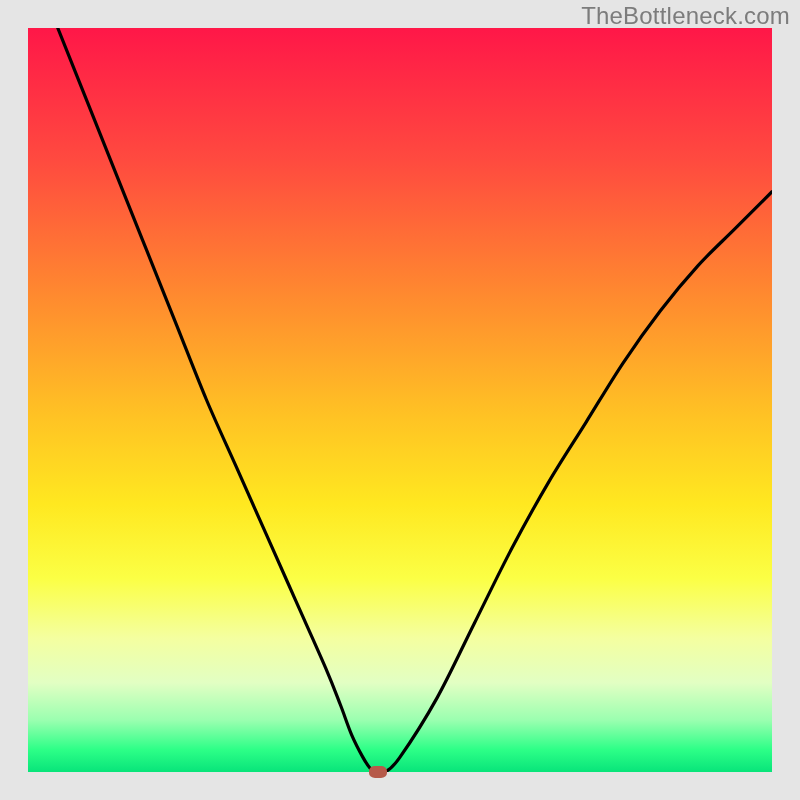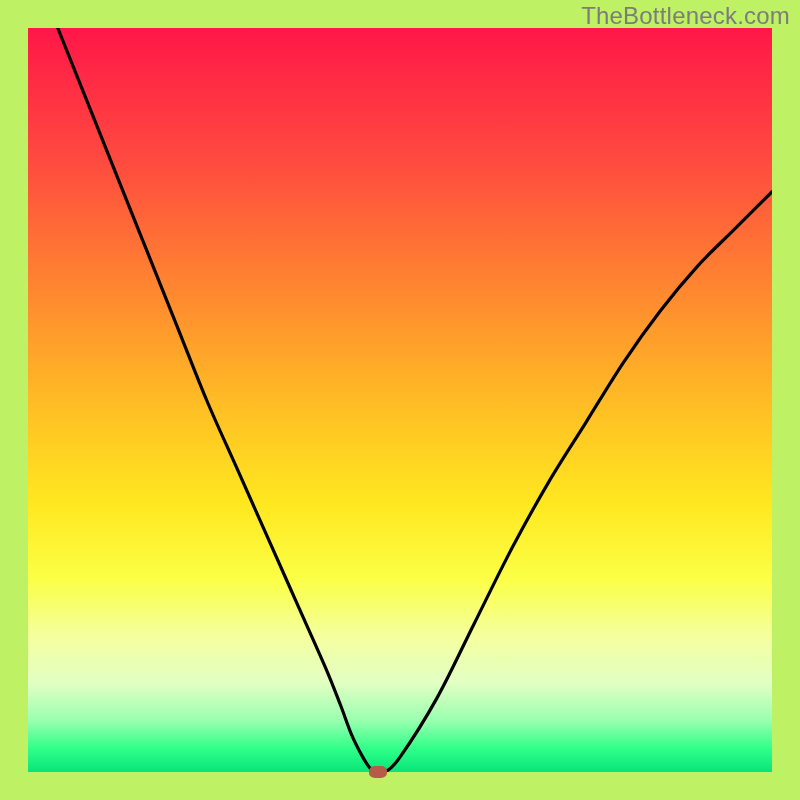--- a/index.html
+++ b/index.html
@@ -8,21 +8,21 @@
     width: 800px;
     height: 800px;
     background: #000;
     overflow: hidden;
     font-family: Arial, Helvetica, sans-serif;
   }
   .outer {
     position: relative;
     width: 800px;
     height: 800px;
-    background: #bef264;
+    background: #e5e5e5;
   }
   .watermark {
     position: absolute;
     top: 2px;
     right: 10px;
     color: #7c7c7c;
     font-size: 24px;
     font-weight: 400;
     letter-spacing: 0.2px;
     z-index: 10;

